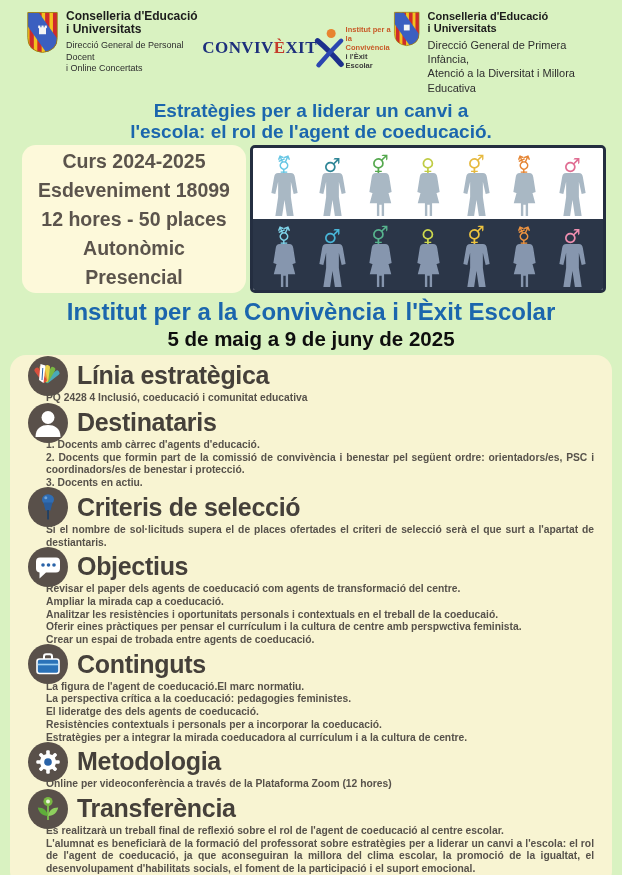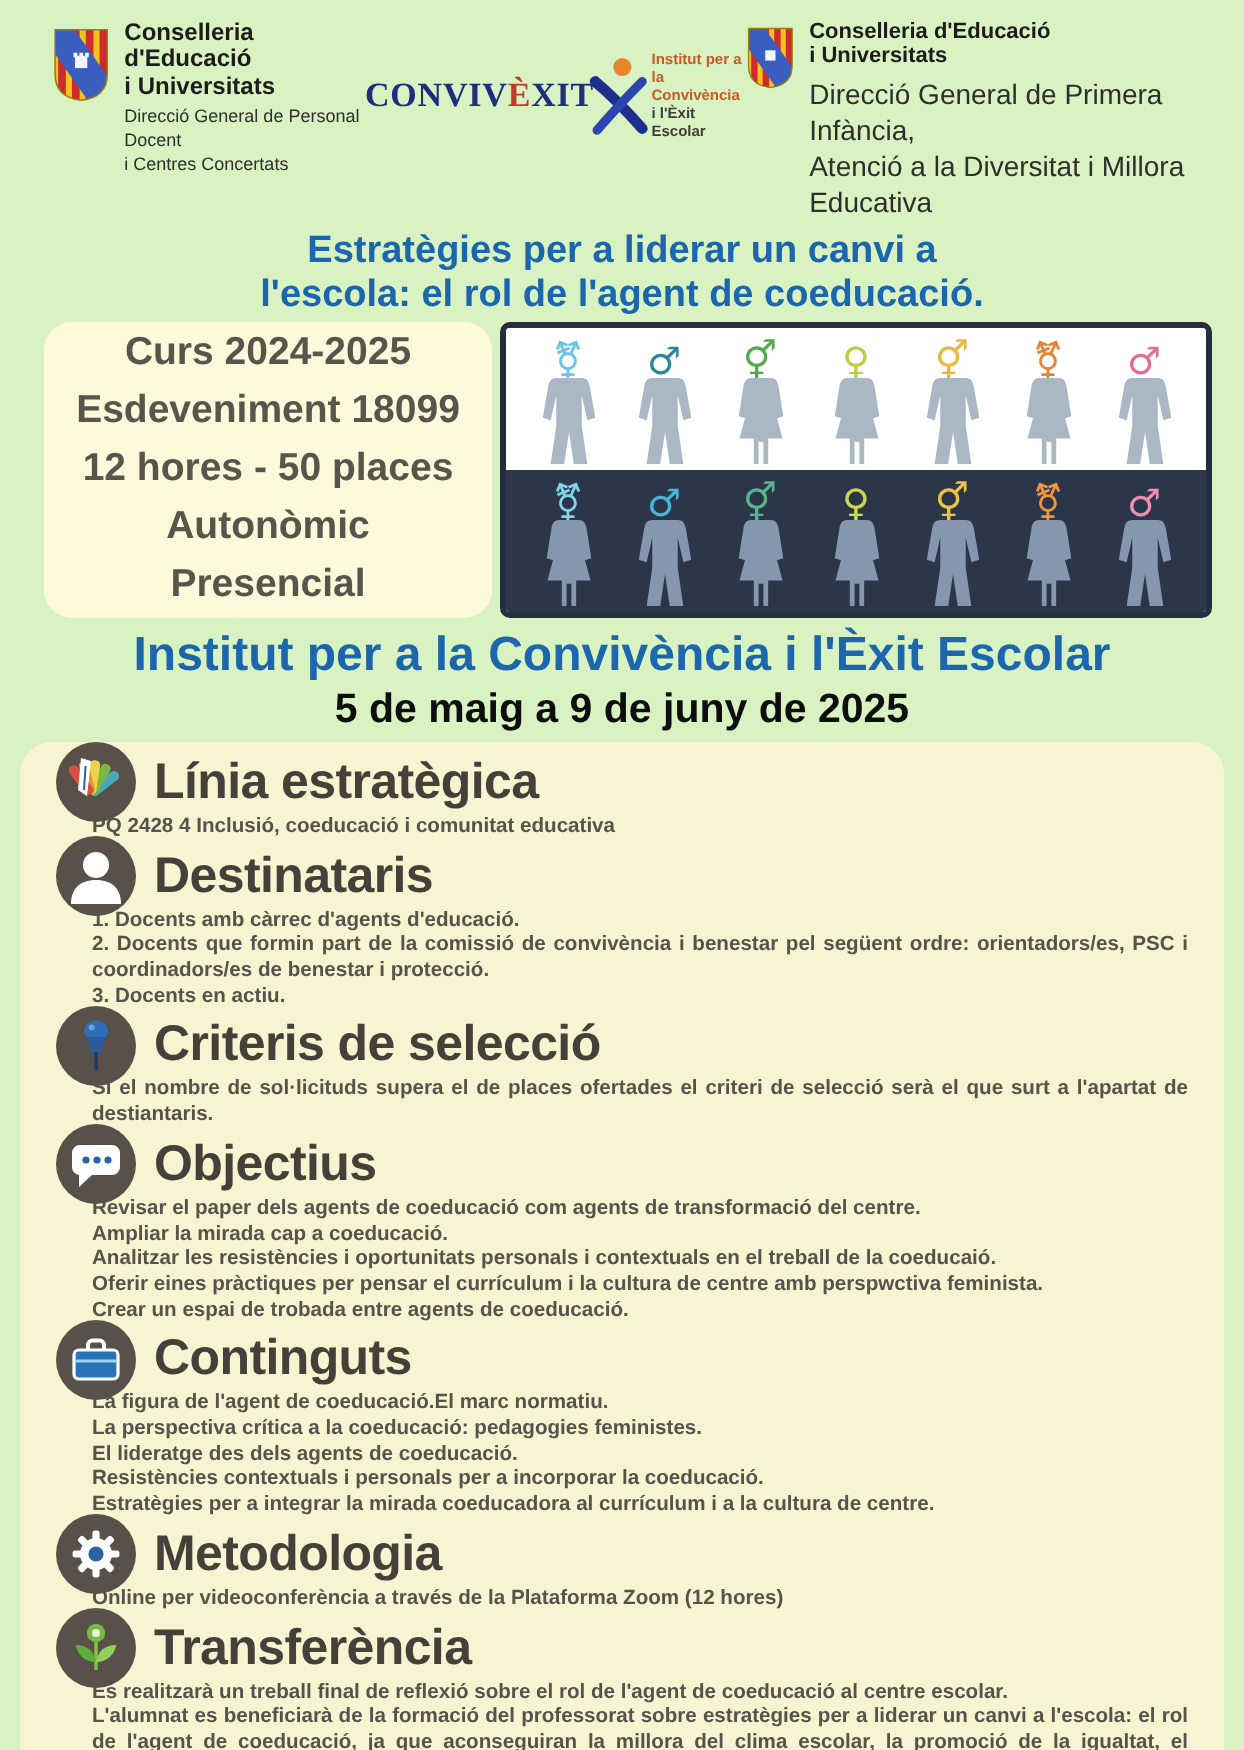--- a/index.html
+++ b/index.html
@@ -10,21 +10,21 @@
     overflow:hidden;
     position:relative;
   }
   
   .header{display:flex;align-items:flex-start;justify-content:space-between;padding:9px 12px 0 26px;}
   .org{display:flex;gap:7px;align-items:flex-start;}
   .org-text{padding-top:1px;}
   .org-name{font-weight:bold;font-size:12px;line-height:1.12;color:#1c1c1c;}
   .org-dept{font-size:9px;color:#2e2e2e;line-height:1.3;margin-top:3px;}
   .org--right .org-name{font-size:11px;}
-  .org--right .org-dept{font-size:14px;}
+  .org--right .org-dept{font-size:11px;}
   .shield{display:block;}
   .logo-center{display:flex;align-items:center;margin-top:16px;}
   .wordmark{font-family:"Liberation Serif",serif;font-weight:bold;font-size:17px;color:#1d2f7c;letter-spacing:.4px;white-space:nowrap;}
   .wordmark .accent{color:#c43b2a;}
   .xperson{margin:0 1px 0 -3px;}
   .tagline{font-size:7.5px;line-height:1.2;font-weight:bold;}
   .tagline .tl{color:#c85a28;}
   .tagline .tl:last-child{color:#3c3c3c;}
   
   .title{color:#1b66ad;font-weight:bold;font-size:19px;line-height:1.12;text-align:center;margin-top:5px;}
@@ -80,21 +80,21 @@
       </g>
       <path d="M2 1 H36 V30 Q36 45 19 47 Q2 45 2 30 Z" fill="none" stroke="#9a7d10" stroke-width="1"></path>
     </svg>
     <div class="org-text">
       <div class="org-name">
         <div>Conselleria d'Educació</div>
         <div>i Universitats</div>
       </div>
       <div class="org-dept">
         <div>Direcció General de Personal Docent</div>
-        <div>i Centres Concertats</div>
+        <div>i Online Concertats</div>
       </div>
     </div>
   </div>
 
   <div class="logo-center">
     <span class="wordmark"><span>CONVIV</span><span class="accent">È</span><span>XIT</span></span>
     <svg class="xperson" width="34" height="44" viewBox="0 0 34 44">
       <circle cx="19" cy="6" r="5" fill="#e8832f"></circle>
       <path d="M4 14 Q16 24 30 40" stroke="#1d2f8c" stroke-width="6" fill="none" stroke-linecap="round"></path>
       <path d="M30 14 Q18 26 5 41" stroke="#2b46b0" stroke-width="5" fill="none" stroke-linecap="round"></path>

